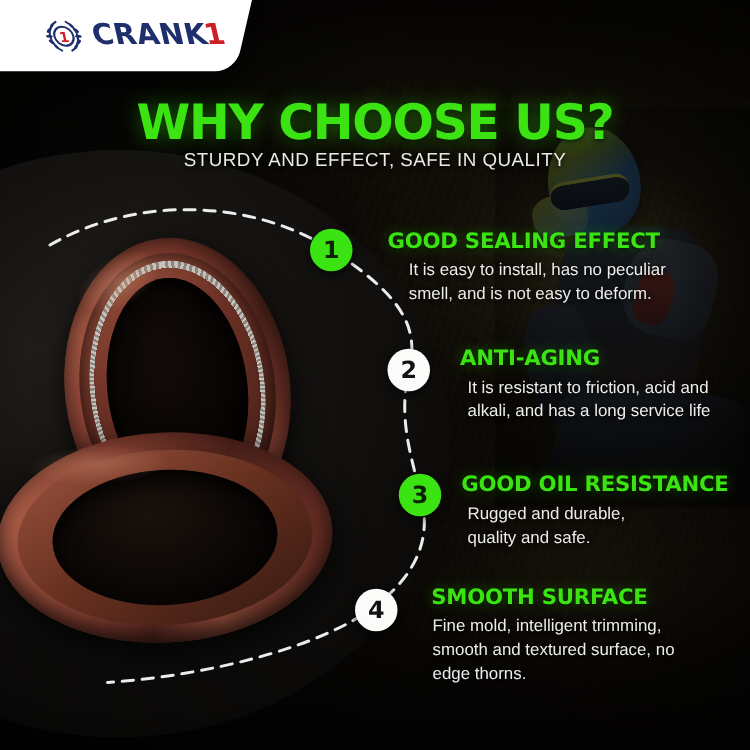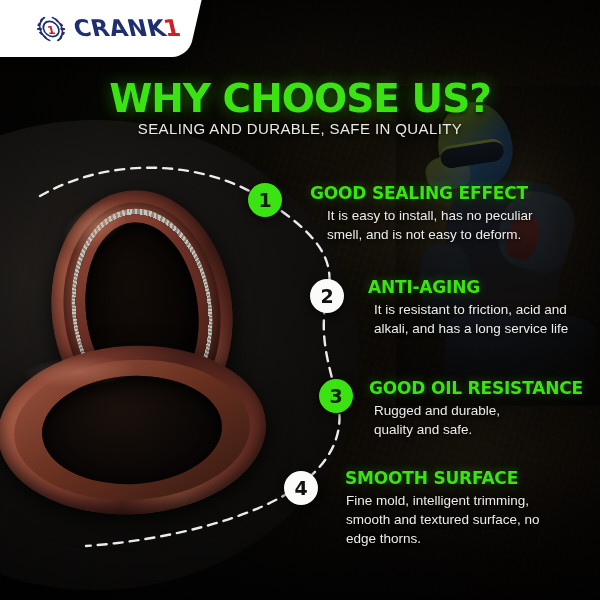--- a/index.html
+++ b/index.html
@@ -311,21 +311,21 @@
         <text x="17" y="21.6" text-anchor="middle" font-family="DejaVu Sans, sans-serif" font-size="11" font-weight="bold" fill="#cc2026">1</text>
       </svg>
     </span>
     <span class="logo-word">
       <span class="logo-crank">CRANK</span>
         <span class="logo-one">1</span>
     </span>
   </div>
 
   <div class="headline">WHY CHOOSE US?</div>
-  <div class="subhead">SEALING AND DURABLE, SAFE IN QUALITY</div>
+  <div class="subhead">STURDY AND EFFECT, SAFE IN QUALITY</div>
 
   <div class="product">
     <div class="seal-back">
       <div class="ring-outer"></div>
       <div class="ring-bevel"></div>
       <div class="ring-spring"></div>
       <div class="ring-hole"></div>
       <div class="ring-hi"></div>
     </div>
     <div class="seal-front">

